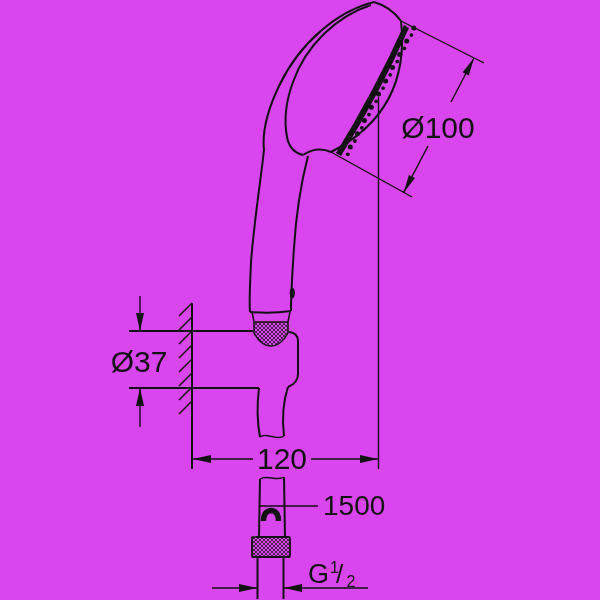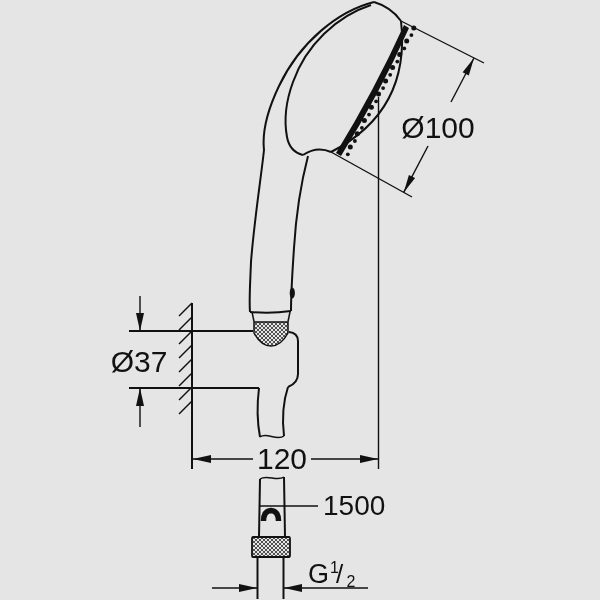--- a/index.html
+++ b/index.html
@@ -1,16 +1,16 @@
 <!DOCTYPE html>
 <html><head>
 <meta charset="utf-8">
 <style>
   html,body{margin:0;padding:0;background:#ffffff;}
-  .canvas{width:600px;height:600px;background:#e5e5e5;position:relative;overflow:hidden;}
+  .canvas{width:600px;height:600px;background:#d946ef;position:relative;overflow:hidden;}
   svg{display:block;}
   .dim{font-family:"Liberation Sans",sans-serif;font-size:30px;fill:#111111;}
   .dim-sm{font-size:28px;}
   .dim-g{font-size:27px;}
   .dim-frac{font-size:16px;}
   .dim-slash{font-size:26px;}
   .ink{stroke:#111111;fill:none;}
   .w2{stroke-width:2px;}
   .w15{stroke-width:1.5px;}
   .w13{stroke-width:1.4px;}

